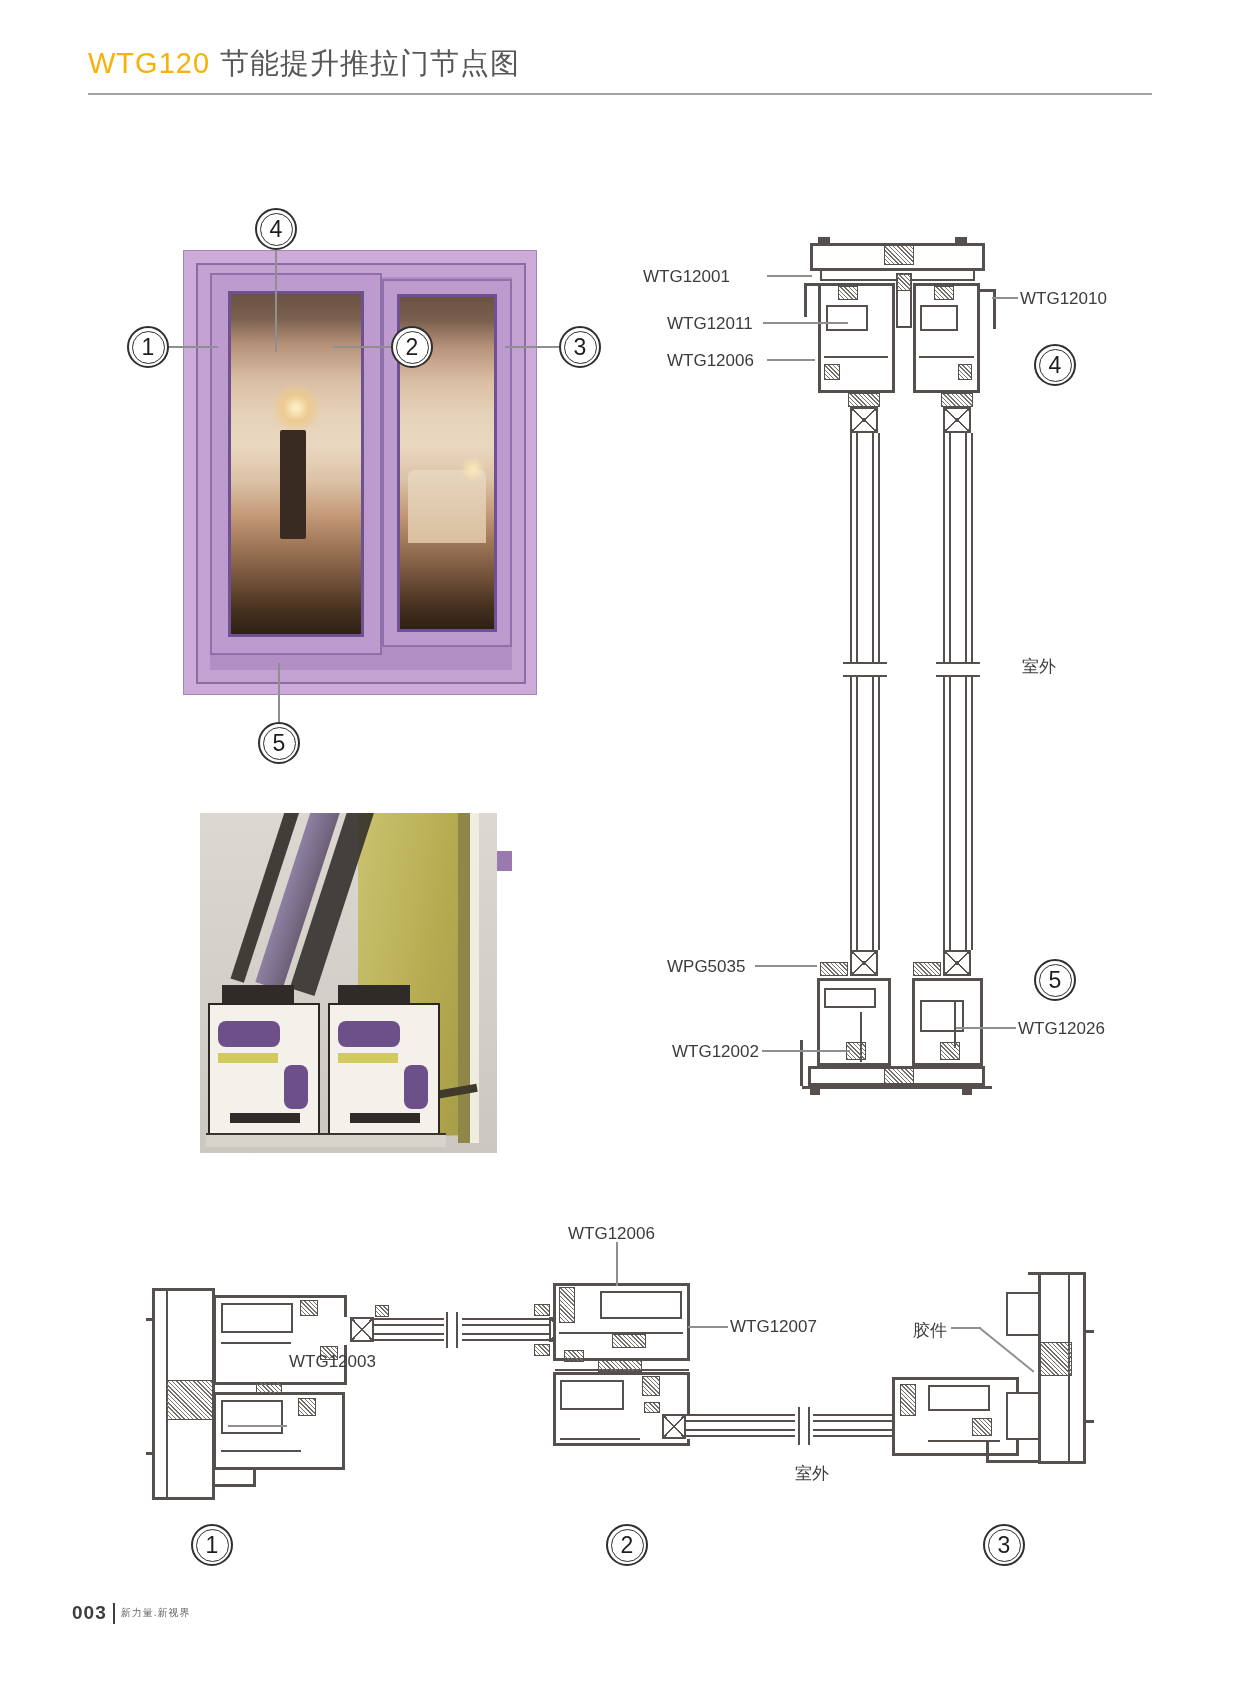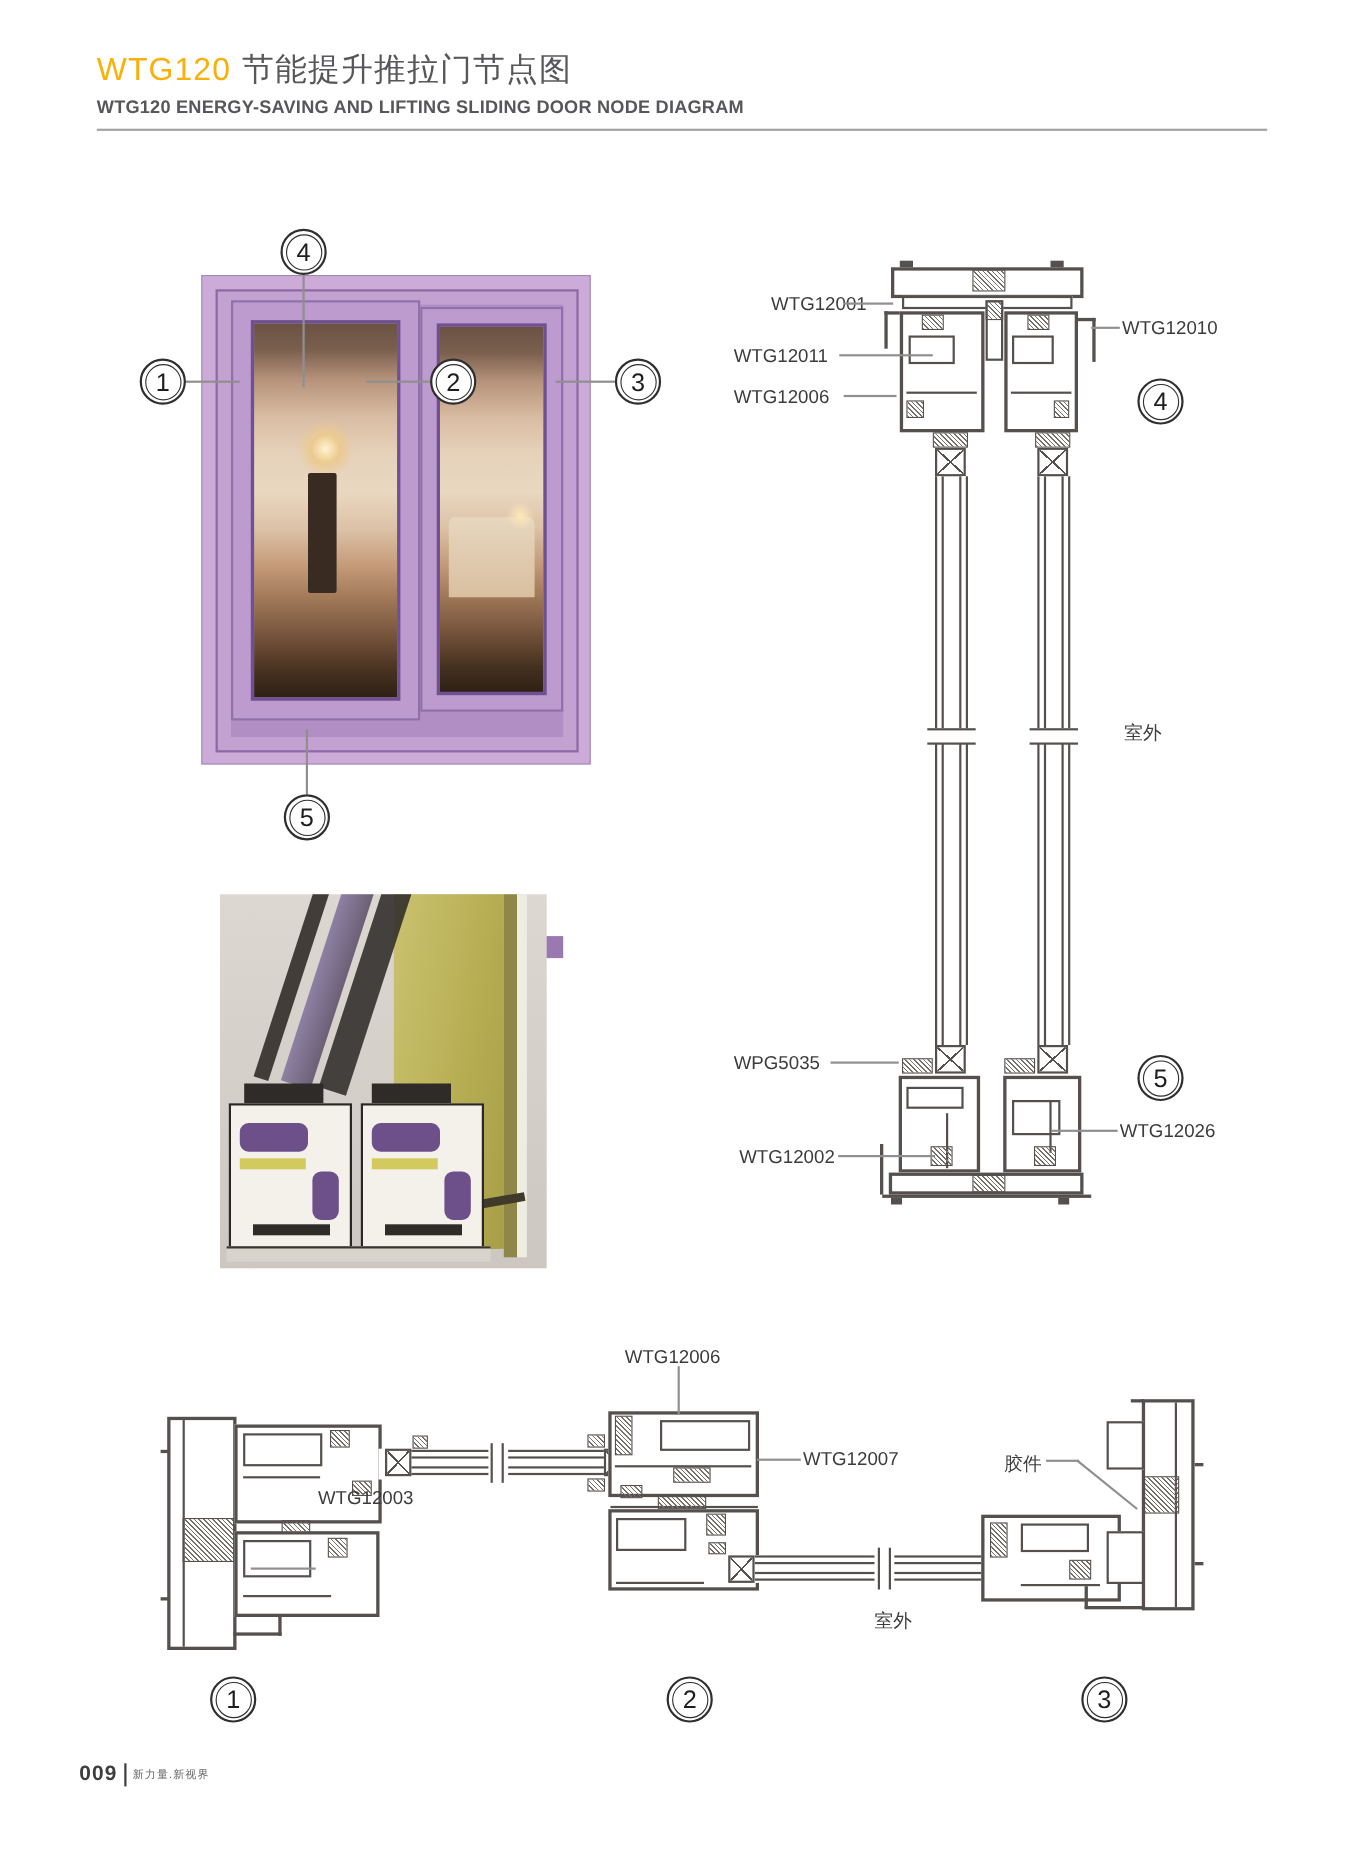--- a/index.html
+++ b/index.html
@@ -85,21 +85,20 @@
 </style>
 </head>
 <body>
 
 <div id="page">
 
   <div class="hdr">
     <div class="titleline">
       <span class="t1">WTG120</span><span>节能提升推拉门节点图</span>
     </div>
-    <div class="sub">WTG120 ENERGY-SAVING AND LIFTING SLIDING DOOR NODE DIAGRAM</div>
     <div class="rule"></div>
   </div>
 
   <div class="photo">
     <div class="ph-step"></div>
     <div class="ph-track"></div>
     <div class="ph-sill"></div>
     <div class="panel pR">
       <div class="glass gR">
         <div class="bedglow"></div>
@@ -210,21 +209,21 @@
   <div class="box2" style="left:920px;top:1000px;width:44px;height:32px;"></div>
   <div class="ln" style="left:954px;top:1000px;width:2px;height:48px;"></div>
   <div class="hatch" style="left:940px;top:1042px;width:20px;height:18px;"></div>
   <div class="box" style="left:808px;top:1066px;width:177px;height:20px;"></div>
   <div class="hatch" style="left:884px;top:1068px;width:30px;height:16px;"></div>
   <div class="ln" style="left:802px;top:1086px;width:190px;height:3px;"></div>
   <div class="ln" style="left:810px;top:1089px;width:10px;height:6px;"></div>
   <div class="ln" style="left:962px;top:1089px;width:10px;height:6px;"></div>
   <div class="ln" style="left:800px;top:1040px;width:3px;height:46px;"></div>
 
-  <div class="lbl" style="left:701px;top:267px;">WTG12001</div>
+  <div class="lbl" style="left:643px;top:267px;">WTG12001</div>
   <div class="lead" style="left:767px;top:275px;width:45px;"></div>
   <div class="lbl" style="left:667px;top:314px;">WTG12011</div>
   <div class="lead" style="left:763px;top:322px;width:85px;"></div>
   <div class="lbl" style="left:667px;top:351px;">WTG12006</div>
   <div class="lead" style="left:767px;top:359px;width:48px;"></div>
   <div class="lbl" style="left:1020px;top:289px;">WTG12010</div>
   <div class="lead" style="left:992px;top:297px;width:26px;"></div>
   <div class="lbl" style="left:667px;top:957px;">WPG5035</div>
   <div class="lead" style="left:755px;top:965px;width:62px;"></div>
   <div class="lbl" style="left:672px;top:1042px;">WTG12002</div>
@@ -324,18 +323,18 @@
     <span class="ring">1</span>
     </div>
   <div class="callout" style="left:606px;top:1524px;">
     <span class="ring">2</span>
     </div>
   <div class="callout" style="left:983px;top:1524px;">
     <span class="ring">3</span>
     </div>
 
   <div class="foot">
-    <span class="pageno">009</span>
+    <span class="pageno">003</span>
     <span class="fbar"></span>
     <span class="slogan">新力量.新视界</span>
   </div>
 
 </div>
 
 </body></html>

